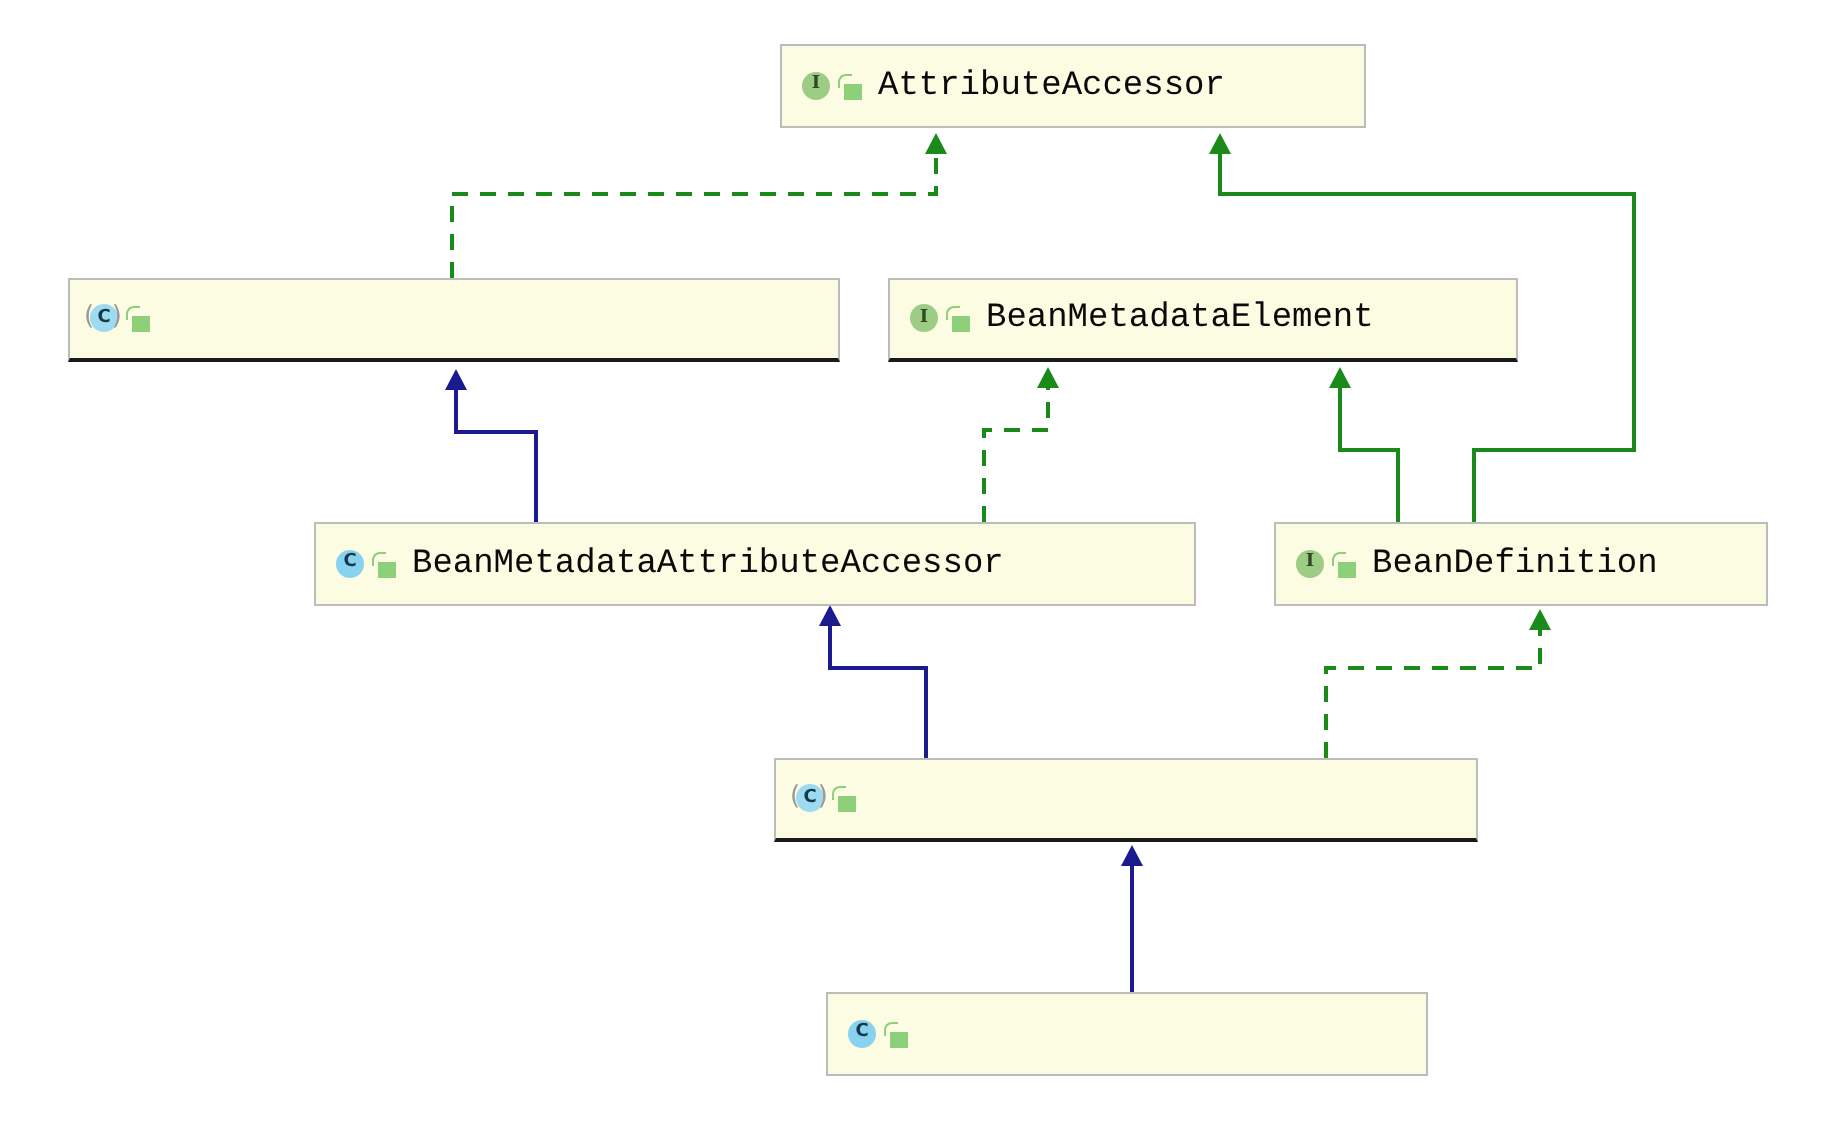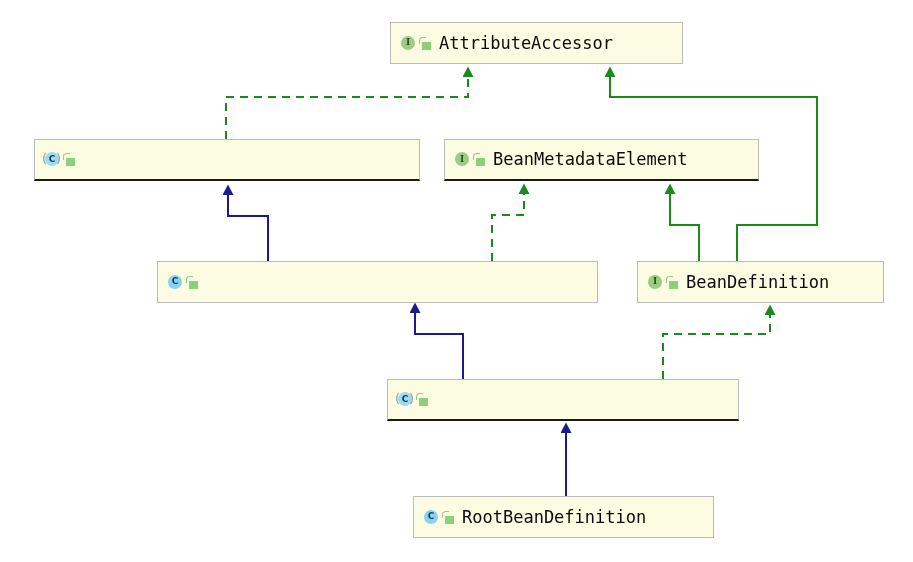--- a/index.html
+++ b/index.html
@@ -112,20 +112,21 @@
     border-right: none;
     border-top-left-radius: 4px;
   }
   .node-label {
     margin-left: 7px;
     font-size: 17px;
     line-height: 1;
     color: #0a0a0a;
     white-space: nowrap;
     letter-spacing: 0px;
+    font-family: Liberation Mono, monospace;
   }
 </style>
 </head>
 <body>
 
 <div id="canvas">
 
   <svg id="edges" width="913" height="562" viewBox="0 0 913 562">
     <defs>
       <marker id="arrow-green" markerWidth="13" markerHeight="13" refX="1.5" refY="5.5" orient="auto" markerUnits="userSpaceOnUse">
@@ -196,20 +197,21 @@
   <div class="node" style="left:157px; top:261px; width:441px; height:42px;">
     <span class="node-icons">
       <span class="kind-icon cls">
         <span class="disc">C</span>
       </span>
       <span class="lock-icon">
         <span class="shackle"></span>
           <span class="body"></span>
       </span>
     </span>
+    <span class="node-label">BeanMetadataAttributeAccessor</span>
   </div>
 
   <div class="node" style="left:637px; top:261px; width:247px; height:42px;">
     <span class="node-icons">
       <span class="kind-icon iface">
         <span class="disc">I</span>
       </span>
       <span class="lock-icon">
         <span class="shackle"></span>
           <span class="body"></span>
@@ -235,16 +237,15 @@
   <div class="node" style="left:413px; top:496px; width:301px; height:42px;">
     <span class="node-icons">
       <span class="kind-icon cls">
         <span class="disc">C</span>
       </span>
       <span class="lock-icon">
         <span class="shackle"></span>
           <span class="body"></span>
       </span>
     </span>
-    <span class="node-label">RootBeanDefinition</span>
   </div>
 
 </div>
 
 </body></html>

